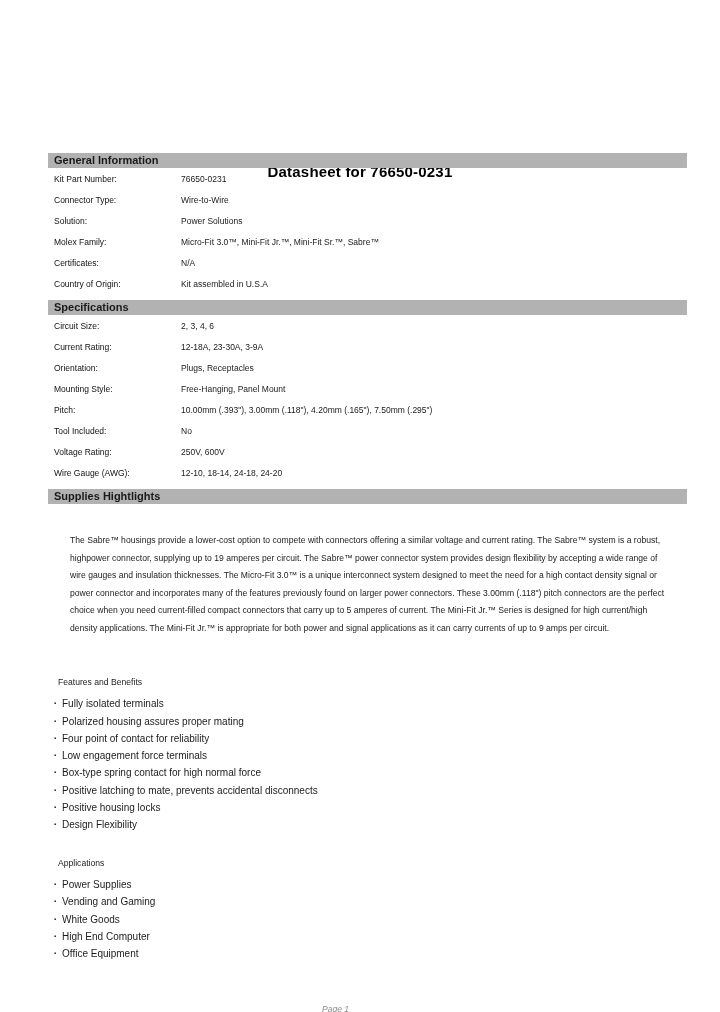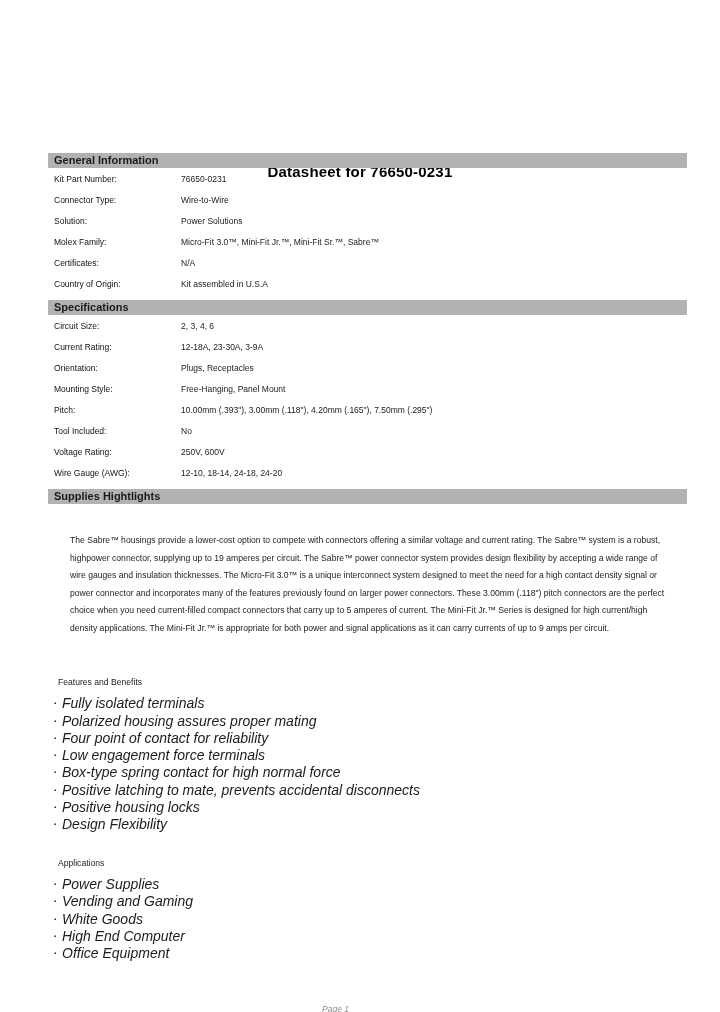--- a/index.html
+++ b/index.html
@@ -91,26 +91,25 @@
     line-height: 17.3px;
     color: #1c1c1c;
     margin: 4px;
   }
   .bullet-list {
     list-style: none;
     margin: 0;
     padding: 0;
   }
   .bullet-list li {
-    font-size: 14px;
+    font-size: 10px;
     line-height: 17.3px;
     color: #1c1c1c;
     position: relative;
     padding-left: 8px;
-    font-style: italic;
   }
   .bullet-list li:before {
     content: "\25AA";
     position: absolute;
     left: 0;
     top: 0;
     font-size: 6px;
     line-height: 17.3px;
     color: #1c1c1c;
   }

